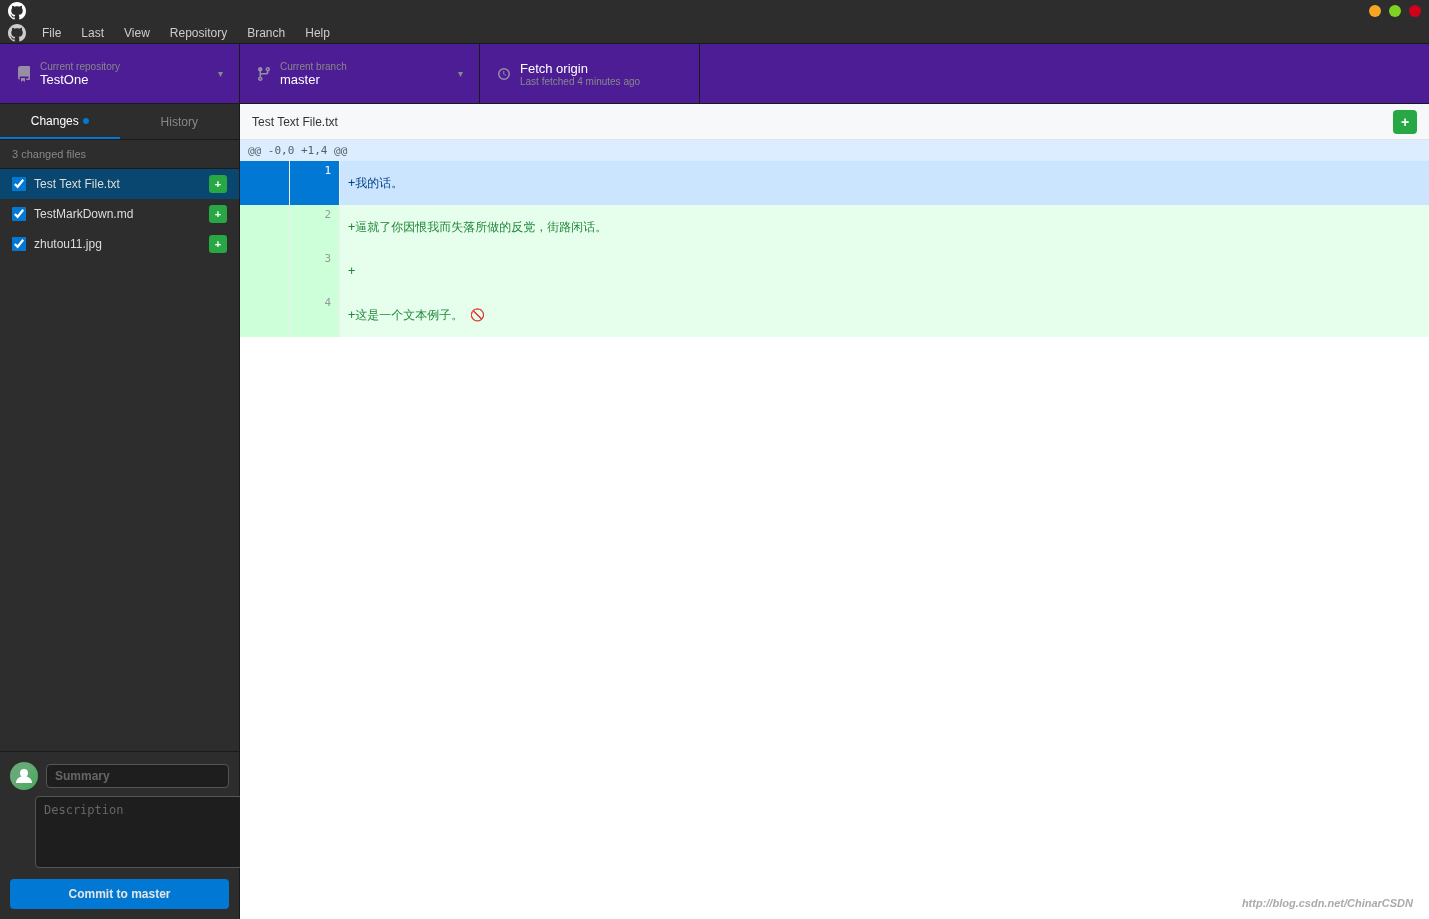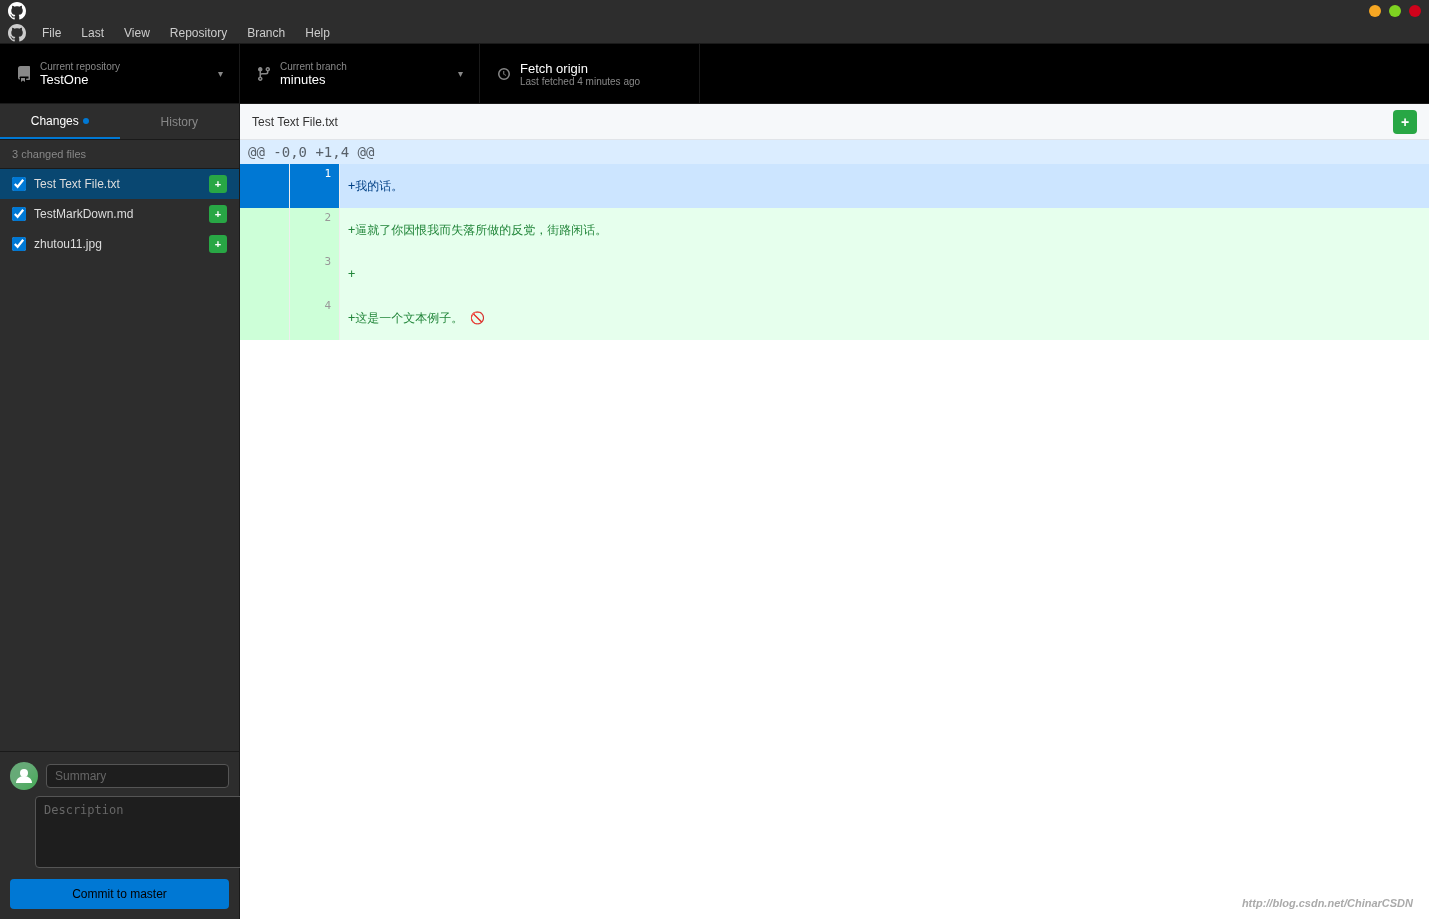--- a/index.html
+++ b/index.html
@@ -55,21 +55,21 @@
       border-radius: 3px;
     }
     .github-logo {
       width: 18px; height: 18px;
       margin-right: 4px;
     }
 
     
     .toolbar {
       height: 60px;
-      background: #000000;
+      background: #4c1d95;
       display: flex;
       align-items: center;
       border-bottom: 1px solid #1a1a1a;
     }
     .toolbar-section {
       display: flex;
       align-items: center;
       padding: 0 16px;
       height: 100%;
       border-right: 1px solid #1a1a1a;
@@ -230,46 +230,47 @@
     }
     .summary-input {
       flex: 1;
       background: #1e1e1e;
       border: 1px solid #555;
       border-radius: 4px;
       color: #ccc;
       font-size: 12px;
       padding: 4px 8px;
       outline: none;
+      font-weight: bold;
     }
     .summary-input::placeholder { color: #666; }
     .description-input {
       width: 100%;
       background: #1e1e1e;
       border: 1px solid #555;
       border-radius: 4px;
       color: #ccc;
       font-size: 12px;
       padding: 6px 8px;
       outline: none;
       resize: none;
       height: 72px;
       margin-bottom: 8px;
       margin-left: 25px;
     }
     .description-input::placeholder { color: #666; }
     .commit-button {
       width: 100%;
       background: #0078d4;
-      color: #000000;
+      color: #e5e5e5;
       border: none;
       border-radius: 4px;
       padding: 8px;
       font-size: 12px;
-      font-weight: 400;
+      font-weight: 700;
       cursor: pointer;
       text-align: center;
     }
 
     
     .diff-area {
       flex: 1;
       background: #fff;
       display: flex;
       flex-direction: column;
@@ -311,21 +312,21 @@
     .diff-content {
       flex: 1;
       overflow-y: auto;
       font-family: 'Consolas', 'Monaco', monospace;
       font-size: 12px;
     }
     .diff-hunk-header {
       background: #dbedff;
       color: #586069;
       padding: 4px 8px;
-      font-size: 14px;
+      font-size: 11px;
     }
     .diff-line {
       display: flex;
       min-height: 20px;
     }
     .diff-line-num {
       width: 50px;
       padding: 0 8px;
       text-align: right;
       color: #999;
@@ -401,21 +402,21 @@
     </div>
     <span class="toolbar-chevron">▾</span>
   </div>
 
   <div class="toolbar-section">
     <svg width="16" height="16" viewBox="0 0 16 16" fill="#aaa" class="toolbar-icon">
       <path d="M11.75 2.5a.75.75 0 100 1.5.75.75 0 000-1.5zm-2.25.75a2.25 2.25 0 113 2.122V6A2.5 2.5 0 0110 8.5H6a1 1 0 00-1 1v1.128a2.251 2.251 0 11-1.5 0V5.372a2.25 2.25 0 111.5 0v1.836A2.492 2.492 0 016 7h4a1 1 0 001-1v-.628A2.25 2.25 0 019.5 3.25zM4.25 12a.75.75 0 100 1.5.75.75 0 000-1.5zM3.5 3.25a.75.75 0 111.5 0 .75.75 0 01-1.5 0z"></path>
     </svg>
     <div>
       <span class="toolbar-label">Current branch</span>
-      <span class="toolbar-value">minutes</span>
+      <span class="toolbar-value">master</span>
     </div>
     <span class="toolbar-chevron">▾</span>
   </div>
 
   <div class="toolbar-section-fetch">
     <svg width="16" height="16" viewBox="0 0 16 16" fill="#aaa" class="toolbar-icon">
       <path d="M8 2a6 6 0 100 12A6 6 0 008 2zm0 1.5a4.5 4.5 0 110 9 4.5 4.5 0 010-9zM7.25 5v3.25l2.5 1.5.5-.866-2-.75V5h-1z" fill-rule="evenodd"></path>
     </svg>
     <div>
       <span class="toolbar-value">Fetch origin</span>

